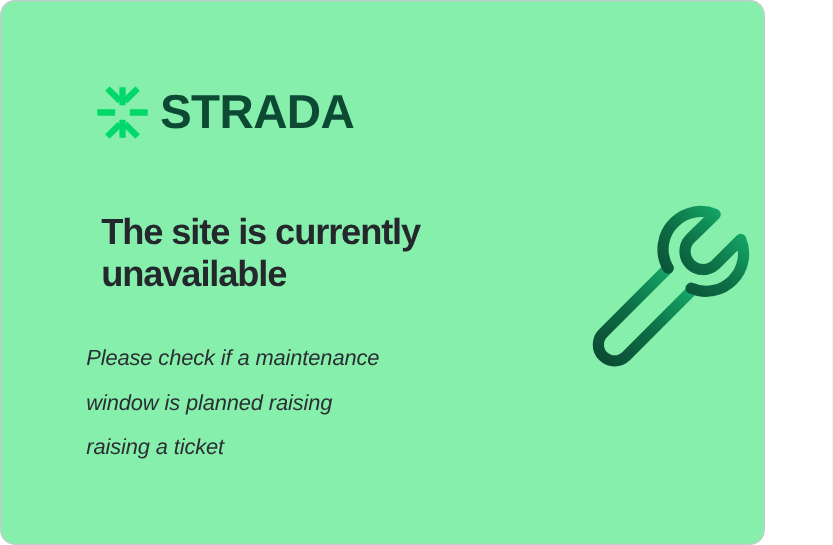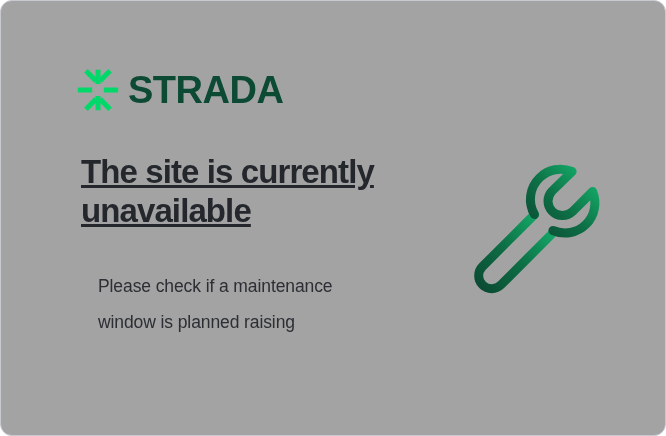--- a/index.html
+++ b/index.html
@@ -6,23 +6,23 @@
 
   html, body {
     width: 666px;
     height: 436px;
     background: #ffffff;
     font-family: "Liberation Sans", sans-serif;
   }
 
   #maintenance-card {
     position: relative;
-    width: 666px;
+    width: 612px;
     height: 436px;
-    background: #a3a3a3;
+    background: #86efac;
     border: 1px solid #c7c9d1;
     border-radius: 12px;
     overflow: hidden;
     padding-left: 12px;
   }
 
   
   #brand-logo {
     position: absolute;
     left: 76px;
@@ -38,39 +38,39 @@
     letter-spacing: -0.5px;
     color: #0c4a33;
     line-height: 1;
     white-space: nowrap;
   }
 
   
   #headline {
     position: absolute;
     left: 80px;
-    top: 152px;
+    top: 168px;
     width: 330px;
-    font-size: 33px;
+    font-size: 29px;
     font-weight: bold;
     letter-spacing: -0.9px;
     line-height: 1.18;
     color: #24272c;
-    text-decoration: underline;
   }
 
   #body-copy {
     position: absolute;
-    left: 97px;
+    left: 68px;
     top: 268px;
     width: 310px;
     font-size: 17.5px;
     line-height: 2.03;
     letter-spacing: -0.1px;
     color: #2b2e33;
+    font-style: italic;
   }
   #body-copy div { white-space: nowrap; }
 
   
   #wrench-illustration {
     position: absolute;
     left: 455px;
     top: 152px;
     width: 160px;
     height: 165px;
@@ -98,20 +98,21 @@
       </g>
     </svg>
     <div id="brand-wordmark">STRADA</div>
   </div>
 
   <h1 id="headline">The site is currently unavailable</h1>
 
   <div id="body-copy">
     <div>Please check if a maintenance</div>
     <div>window is planned raising</div>
+    <div>raising a ticket</div>
   </div>
 
   <svg id="wrench-illustration" viewBox="0 0 160 165" aria-hidden="true">
     <defs>
       <linearGradient id="wrenchGrad" x1="0" y1="1" x2="1" y2="0">
         <stop offset="0%" stop-color="#0b4a33"></stop>
         <stop offset="45%" stop-color="#0d6e45"></stop>
         <stop offset="100%" stop-color="#16b870"></stop>
       </linearGradient>
     </defs>

